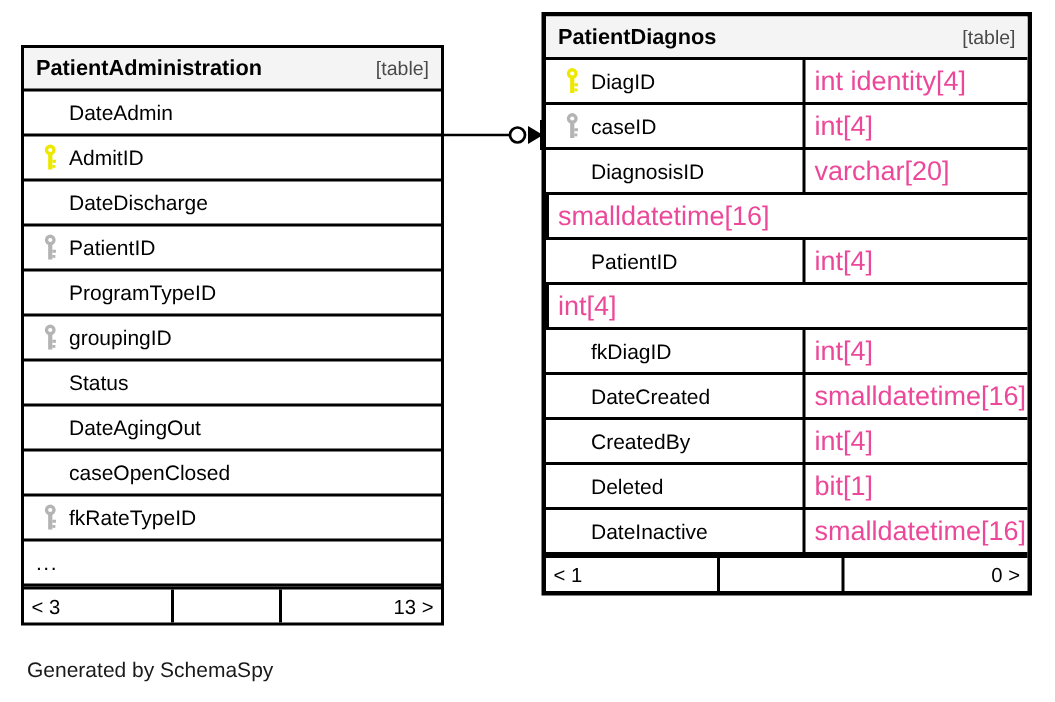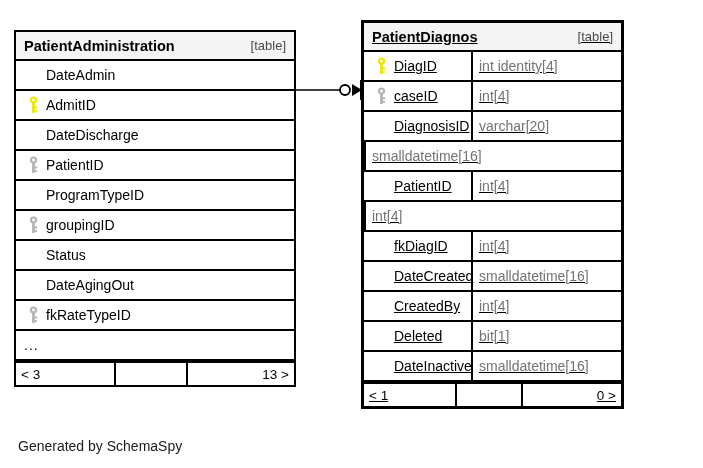--- a/index.html
+++ b/index.html
@@ -91,22 +91,22 @@
     display: flex;
     align-items: center;
     justify-content: center;
   }
   .colname {
     font-size: 14px;
     color: #000000;
     white-space: nowrap;
   }
   .coltype {
-    font-size: 14px;
-    color: #737373;
+    font-size: 18px;
+    color: #ec4899;
     white-space: nowrap;
   }
 
   
   .keyicon { display: block; }
 
   
   .row-more .colname {
     letter-spacing: 1px;
   }
@@ -230,20 +230,26 @@
           </div>
         </div>
         <div class="row">
           <div class="cell-name">
             <span class="keyslot"></span>
             <span class="colname">DateAgingOut</span>
           </div>
         </div>
         <div class="row">
           <div class="cell-name">
+            <span class="keyslot"></span>
+            <span class="colname">caseOpenClosed</span>
+          </div>
+        </div>
+        <div class="row">
+          <div class="cell-name">
             <span class="keyslot">
               <svg class="keyicon" width="11" height="18" viewBox="0 0 11 18">
                 <circle cx="5.5" cy="4" r="3.6" fill="#b4b4b4"></circle>
                 <circle cx="5.5" cy="4" r="1.4" fill="#ffffff"></circle>
                 <rect x="4.1" y="6" width="2.8" height="11" fill="#b4b4b4"></rect>
                 <rect x="6.9" y="10.5" width="2.4" height="2" fill="#b4b4b4"></rect>
                 <rect x="6.9" y="14" width="2.0" height="1.9" fill="#b4b4b4"></rect>
               </svg>
             </span>
             <span class="colname">fkRateTypeID</span>
@@ -256,21 +262,21 @@
         </div>
         <div class="row row-footer">
           <div class="foot-cell foot-left">&lt; 3</div>
           <div class="foot-cell foot-mid"></div>
           <div class="foot-cell foot-right">13 &gt;</div>
         </div>
       </div>
 
   </div>
 
-  <div class="entity thick" id="table-patient-diagnos" style="left:361px; top:20px; width:263px;text-decoration:underline;">
+  <div class="entity thick" id="table-patient-diagnos" style="left:361px; top:8px; width:327px;">
 
     <div class="ent-header">
       <span class="ent-title">PatientDiagnos</span>
       <span class="ent-tag">[table]</span>
     </div>
 
     <div class="ent-rows" id="pd-rows">
         <div class="row">
           <div class="cell-name">
             <span class="keyslot">

